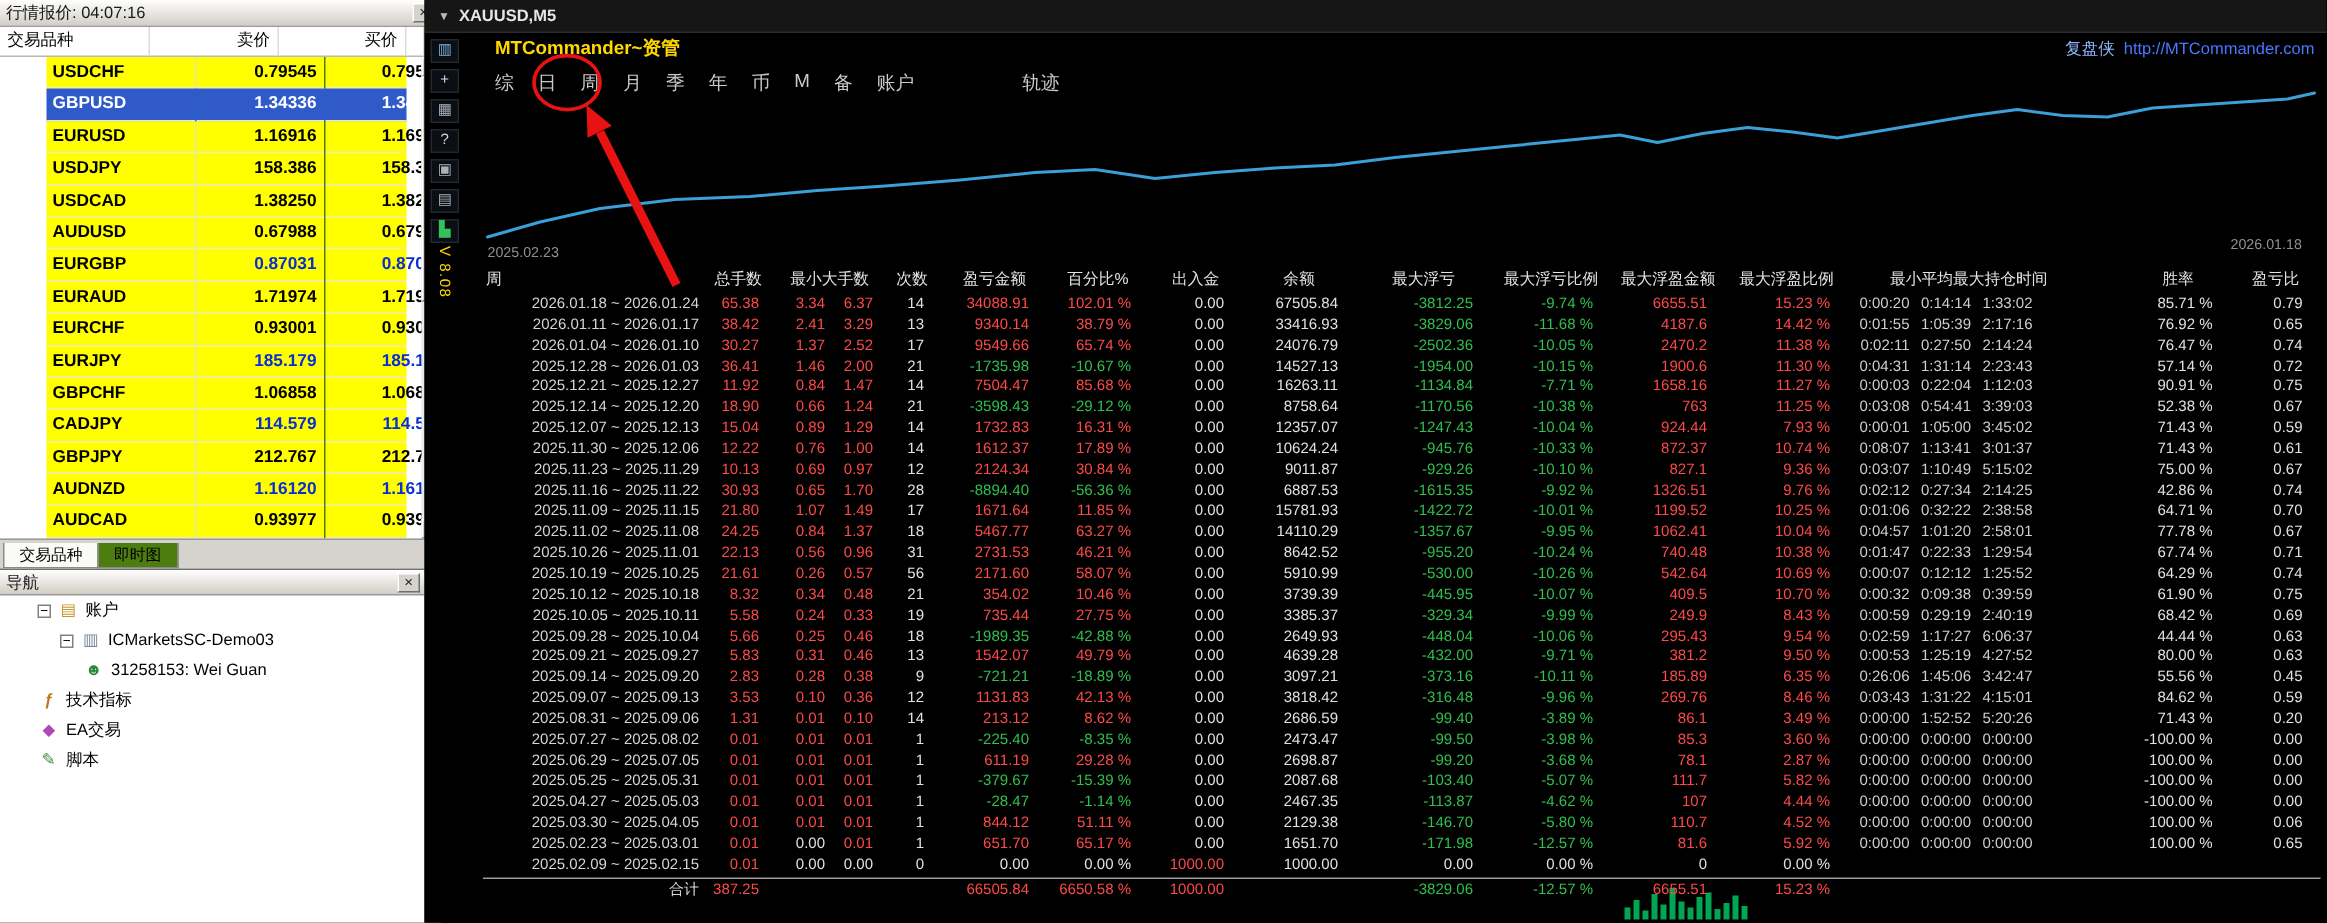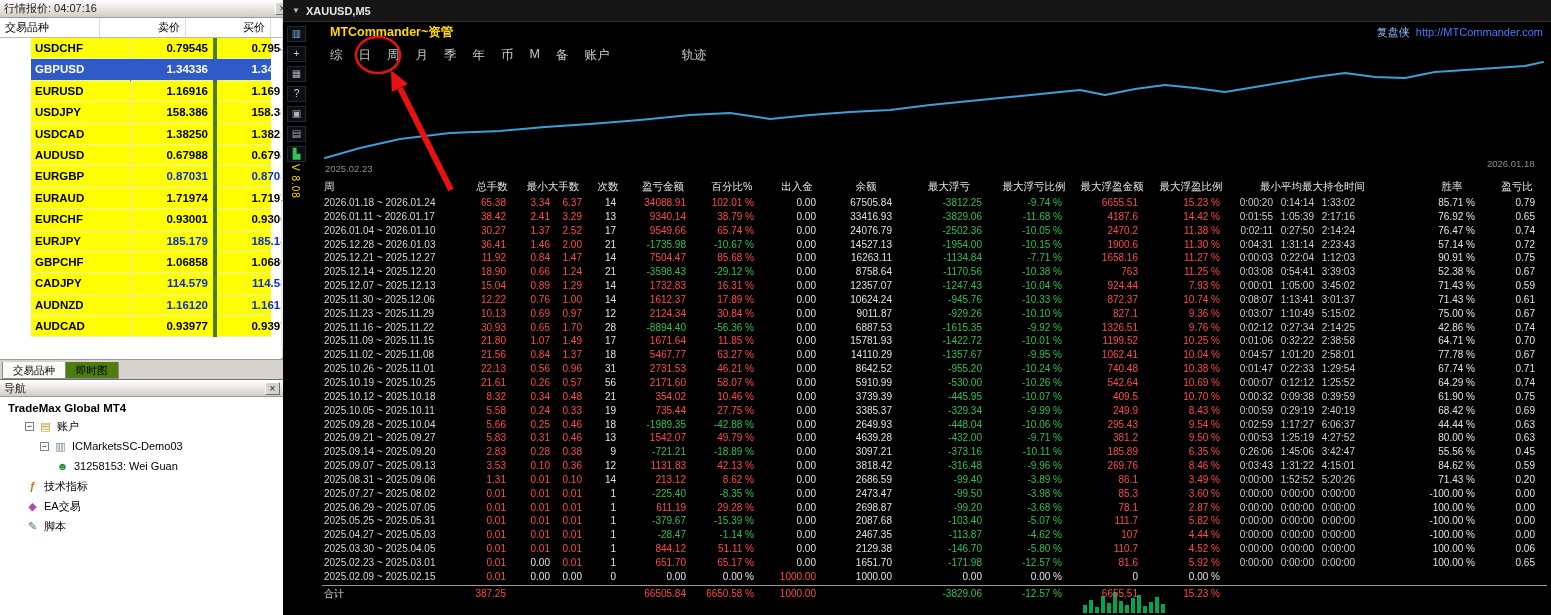--- a/index.html
+++ b/index.html
@@ -14,21 +14,21 @@
   .mw{position:relative;height:379px;background:#fff;}
   .mw-header{display:grid;grid-template-columns:100px 86px 85px 12px;height:20px;line-height:19px;
     background:#fff;border-bottom:1px solid #b8b8b8;font-size:11px;color:#000;}
   .mw-header span{border-right:1px solid #dcdcdc;padding:0 5px;}
   .h-sym{text-align:left;}
   .h-px{text-align:right;}
   .mw-rows{width:271px;padding-left:31px;}
   .mw-row{display:grid;grid-template-columns:100px 86px 85px;height:21.4px;line-height:21.4px;
     background:#ffff00;font-weight:bold;font-size:11.5px;border-bottom:1px solid #ececc2;}
   .mw-row .sym{padding-left:4px;color:#000;border-right:1px solid #e4e4ae;}
-  .mw-row .px{text-align:right;padding-right:5px;color:#000;border-right:4px solid #4d7c0f;}
+  .mw-row .px{text-align:right;padding-right:5px;color:#000;border-right:1px solid #4d7c0f;}
   .mw-row.blue .px{color:#0a2fd0;}
   .mw-row.selected{background:#2f5ac8;}
   .mw-row.selected .sym,.mw-row.selected .px{color:#fff;border-right-color:#2f5ac8;}
   .mw-scroll{position:absolute;right:0;top:38px;width:12px;height:321px;background:#eceae6;}
   .sb-btn{width:12px;height:13px;background:#d6d3ce;border:1px solid;border-color:#fff #808080 #808080 #fff;
     font-size:6px;line-height:11px;text-align:center;color:#333;}
   .sb-down{position:absolute;bottom:0;left:0;}
   .sb-thumb{position:absolute;left:0;top:13px;width:12px;height:150px;background:#d6d3ce;
     border:1px solid;border-color:#fff #808080 #808080 #fff;}
   .mw-tabs{position:absolute;left:0;top:359px;width:283px;height:20px;background:#d6d3ce;
@@ -67,21 +67,21 @@
   .date-b{position:absolute;left:1204px;top:158px;color:#8f8f8f;font-size:9.5px;z-index:6;}
   
   .stat-table{position:absolute;left:39px;top:178px;width:1225px;z-index:10;font-size:10px;}
   .t-head,.t-row{display:grid;grid-template-columns:144px 52px 70px 40px 70px 68px 62px 76px 90px 80px 76px 82px 185px 70px 60px;}
   .t-head{height:16px;line-height:16px;color:#e4e4e4;font-size:10.5px;}
   .t-head span{text-align:center;}
   .t-head .th-week{text-align:left;padding-left:2px;}
   .t-head .th-times{text-align:left;padding-left:28px;}
   .t-body{margin-top:2px;}
   .t-row{height:13.85px;line-height:13.85px;}
-  .c-week{padding-left:2px;color:#d6d6d6;}
+  .c-week{padding-left:2px;color:#d6d6d6;text-align:right;}
   .num{text-align:right;padding-right:12px;}
   .mm{display:flex;justify-content:flex-end;padding-right:6px;}
   .mm i{width:34px;text-align:right;font-style:normal;}
   .tm{display:flex;}
   .tm i{width:41px;text-align:right;font-style:normal;color:#cfcfcf;}
   .rd{color:#ff4a4a;}
   .gr{color:#2fc04f;}
   .wh{color:#e2e2e2;}
   .t-total{border-top:1px solid #9a9a9a;margin-top:1px;height:15px;line-height:15px;}
 </style>
@@ -155,20 +155,25 @@
         <div class="mw-row plain">
           <span class="sym">GBPCHF</span>
           <span class="px">1.06858</span>
           <span class="px">1.06860</span>
         </div>
         <div class="mw-row blue">
           <span class="sym">CADJPY</span>
           <span class="px">114.579</span>
           <span class="px">114.581</span>
         </div>
+        <div class="mw-row plain">
+          <span class="sym">GBPJPY</span>
+          <span class="px">212.767</span>
+          <span class="px">212.773</span>
+        </div>
         <div class="mw-row blue">
           <span class="sym">AUDNZD</span>
           <span class="px">1.16120</span>
           <span class="px">1.16122</span>
         </div>
         <div class="mw-row plain">
           <span class="sym">AUDCAD</span>
           <span class="px">0.93977</span>
           <span class="px">0.93978</span>
         </div>
@@ -182,21 +187,20 @@
         <span class="mw-tab active">交易品种</span>
         <span class="mw-tab">即时图</span>
       </div>
   </section>
 
   <section class="nav">
     <div class="titlebar">
       <span>导航</span>
       <span class="tb-close">×</span>
     </div>
-    <div class="nav-root">TradeMax Global MT4</div>
     <div>
         <div class="nav-item" style="padding-left:25px">
           <span class="pm">−</span>
           <span class="nico" style="color:#c8982a">▤</span>
           <span>账户</span>
         </div>
         <div class="nav-item" style="padding-left:40px">
           <span class="pm">−</span>
           <span class="nico" style="color:#70889f">▥</span>
           <span>ICMarketsSC-Demo03</span>
@@ -560,21 +564,21 @@
           <span class="tm">
             <i>0:01:06</i>
             <i>0:32:22</i>
             <i>2:38:58</i>
           </span>
           <span class="num wh">64.71 %</span>
           <span class="num wh">0.70</span>
         </div>
         <div class="t-row">
           <span class="c-week">2025.11.02 ~ 2025.11.08</span>
-          <span class="num rd">21.56</span>
+          <span class="num rd">24.25</span>
           <span class="mm">
             <i class="rd">0.84</i>
             <i class="rd">1.37</i>
           </span>
           <span class="num wh">18</span>
           <span class="num rd">5467.77</span>
           <span class="num rd">63.27 %</span>
           <span class="num wh">0.00</span>
           <span class="num wh">14110.29</span>
           <span class="num gr">-1357.67</span>

